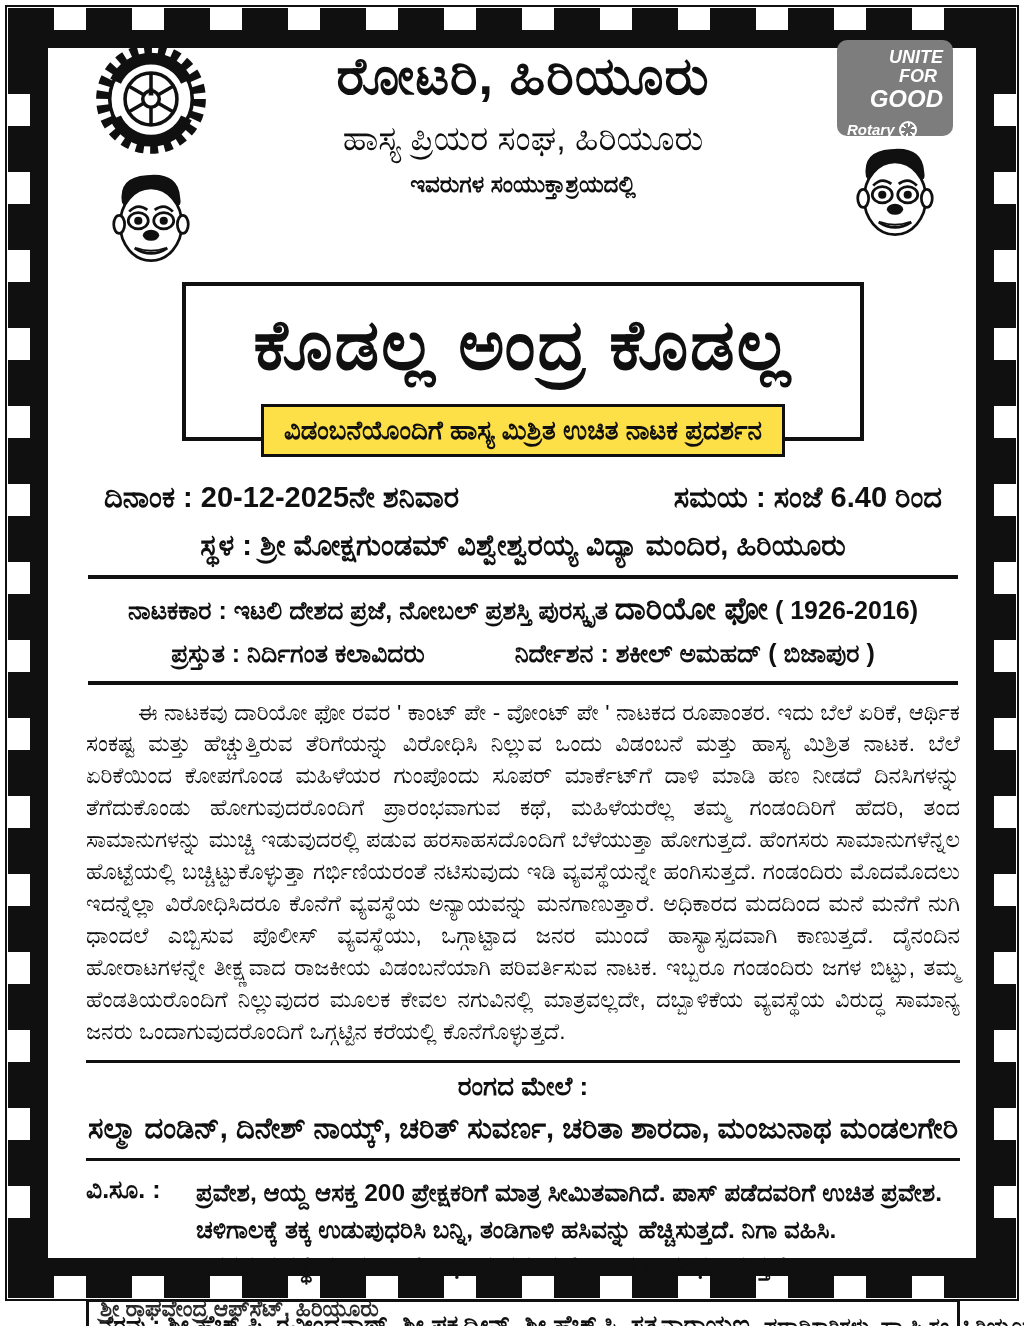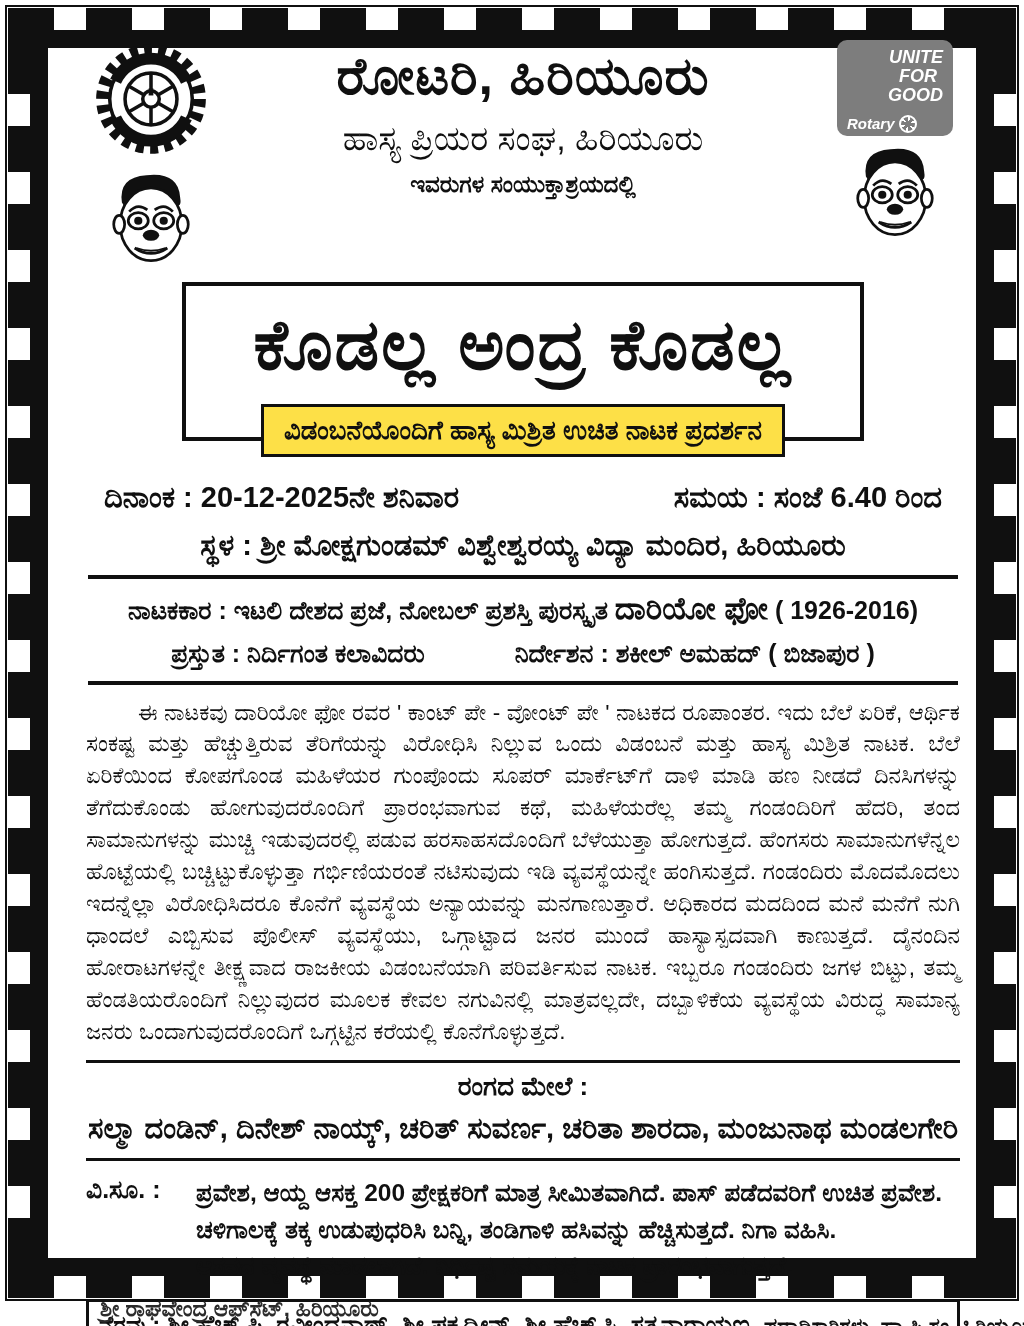--- a/index.html
+++ b/index.html
@@ -32,21 +32,21 @@
 
   .hdr{display:flex;align-items:flex-start;justify-content:space-between;}
   .hdr-left,.hdr-right{width:130px;display:flex;flex-direction:column;align-items:center;gap:6px;flex:0 0 auto;}
   .hdr-center{flex:1 1 auto;text-align:center;}
   .org-title{font-size:52px;font-weight:800;letter-spacing:1px;line-height:1.1;margin-top:8px;}
   .org-subtitle{font-size:34px;font-weight:400;margin-top:14px;}
   .joint-line{font-size:23px;font-weight:600;margin-top:12px;}
 
   .badge{width:116px;height:96px;background:#7d7d7d;border-radius:10px;color:#fff;
     font-style:italic;font-weight:800;padding:8px 10px 6px;box-sizing:border-box;text-align:right;line-height:1.05;}
-  .badge .b1{font-size:18px;} .badge .b2{font-size:18px;padding-right:6px;} .badge .b3{font-size:18px;}
+  .badge .b1{font-size:18px;} .badge .b2{font-size:18px;padding-right:6px;} .badge .b3{font-size:24px;}
   .badge-brand{display:flex;align-items:center;justify-content:flex-start;gap:4px;margin-top:10px;font-size:15px;font-style:italic;}
   .badge-gear{width:18px;height:18px;border-radius:50%;border:2px solid #fff;box-sizing:border-box;
     background:radial-gradient(circle at center,#7d7d7d 0 3px,rgba(0,0,0,0) 3px),
     conic-gradient(#fff 0 20deg,rgba(0,0,0,0) 20deg 60deg,#fff 60deg 80deg,rgba(0,0,0,0) 80deg 120deg,#fff 120deg 140deg,rgba(0,0,0,0) 140deg 180deg,#fff 180deg 200deg,rgba(0,0,0,0) 200deg 240deg,#fff 240deg 260deg,rgba(0,0,0,0) 260deg 300deg,#fff 300deg 320deg,rgba(0,0,0,0) 320deg);}
 
   .title-box{border:4px solid #101010;margin:10px 96px 0 96px;text-align:center;padding:16px 8px 0;position:relative;}
   .main-title{font-size:70px;font-weight:900;letter-spacing:2px;white-space:nowrap;line-height:1.25;}
   .subtitle-box{display:inline-block;border:3px solid #101010;background:#fde047;font-size:26px;font-weight:800;
     padding:8px 20px;position:relative;bottom:-20px;margin-top:-6px;}
 

